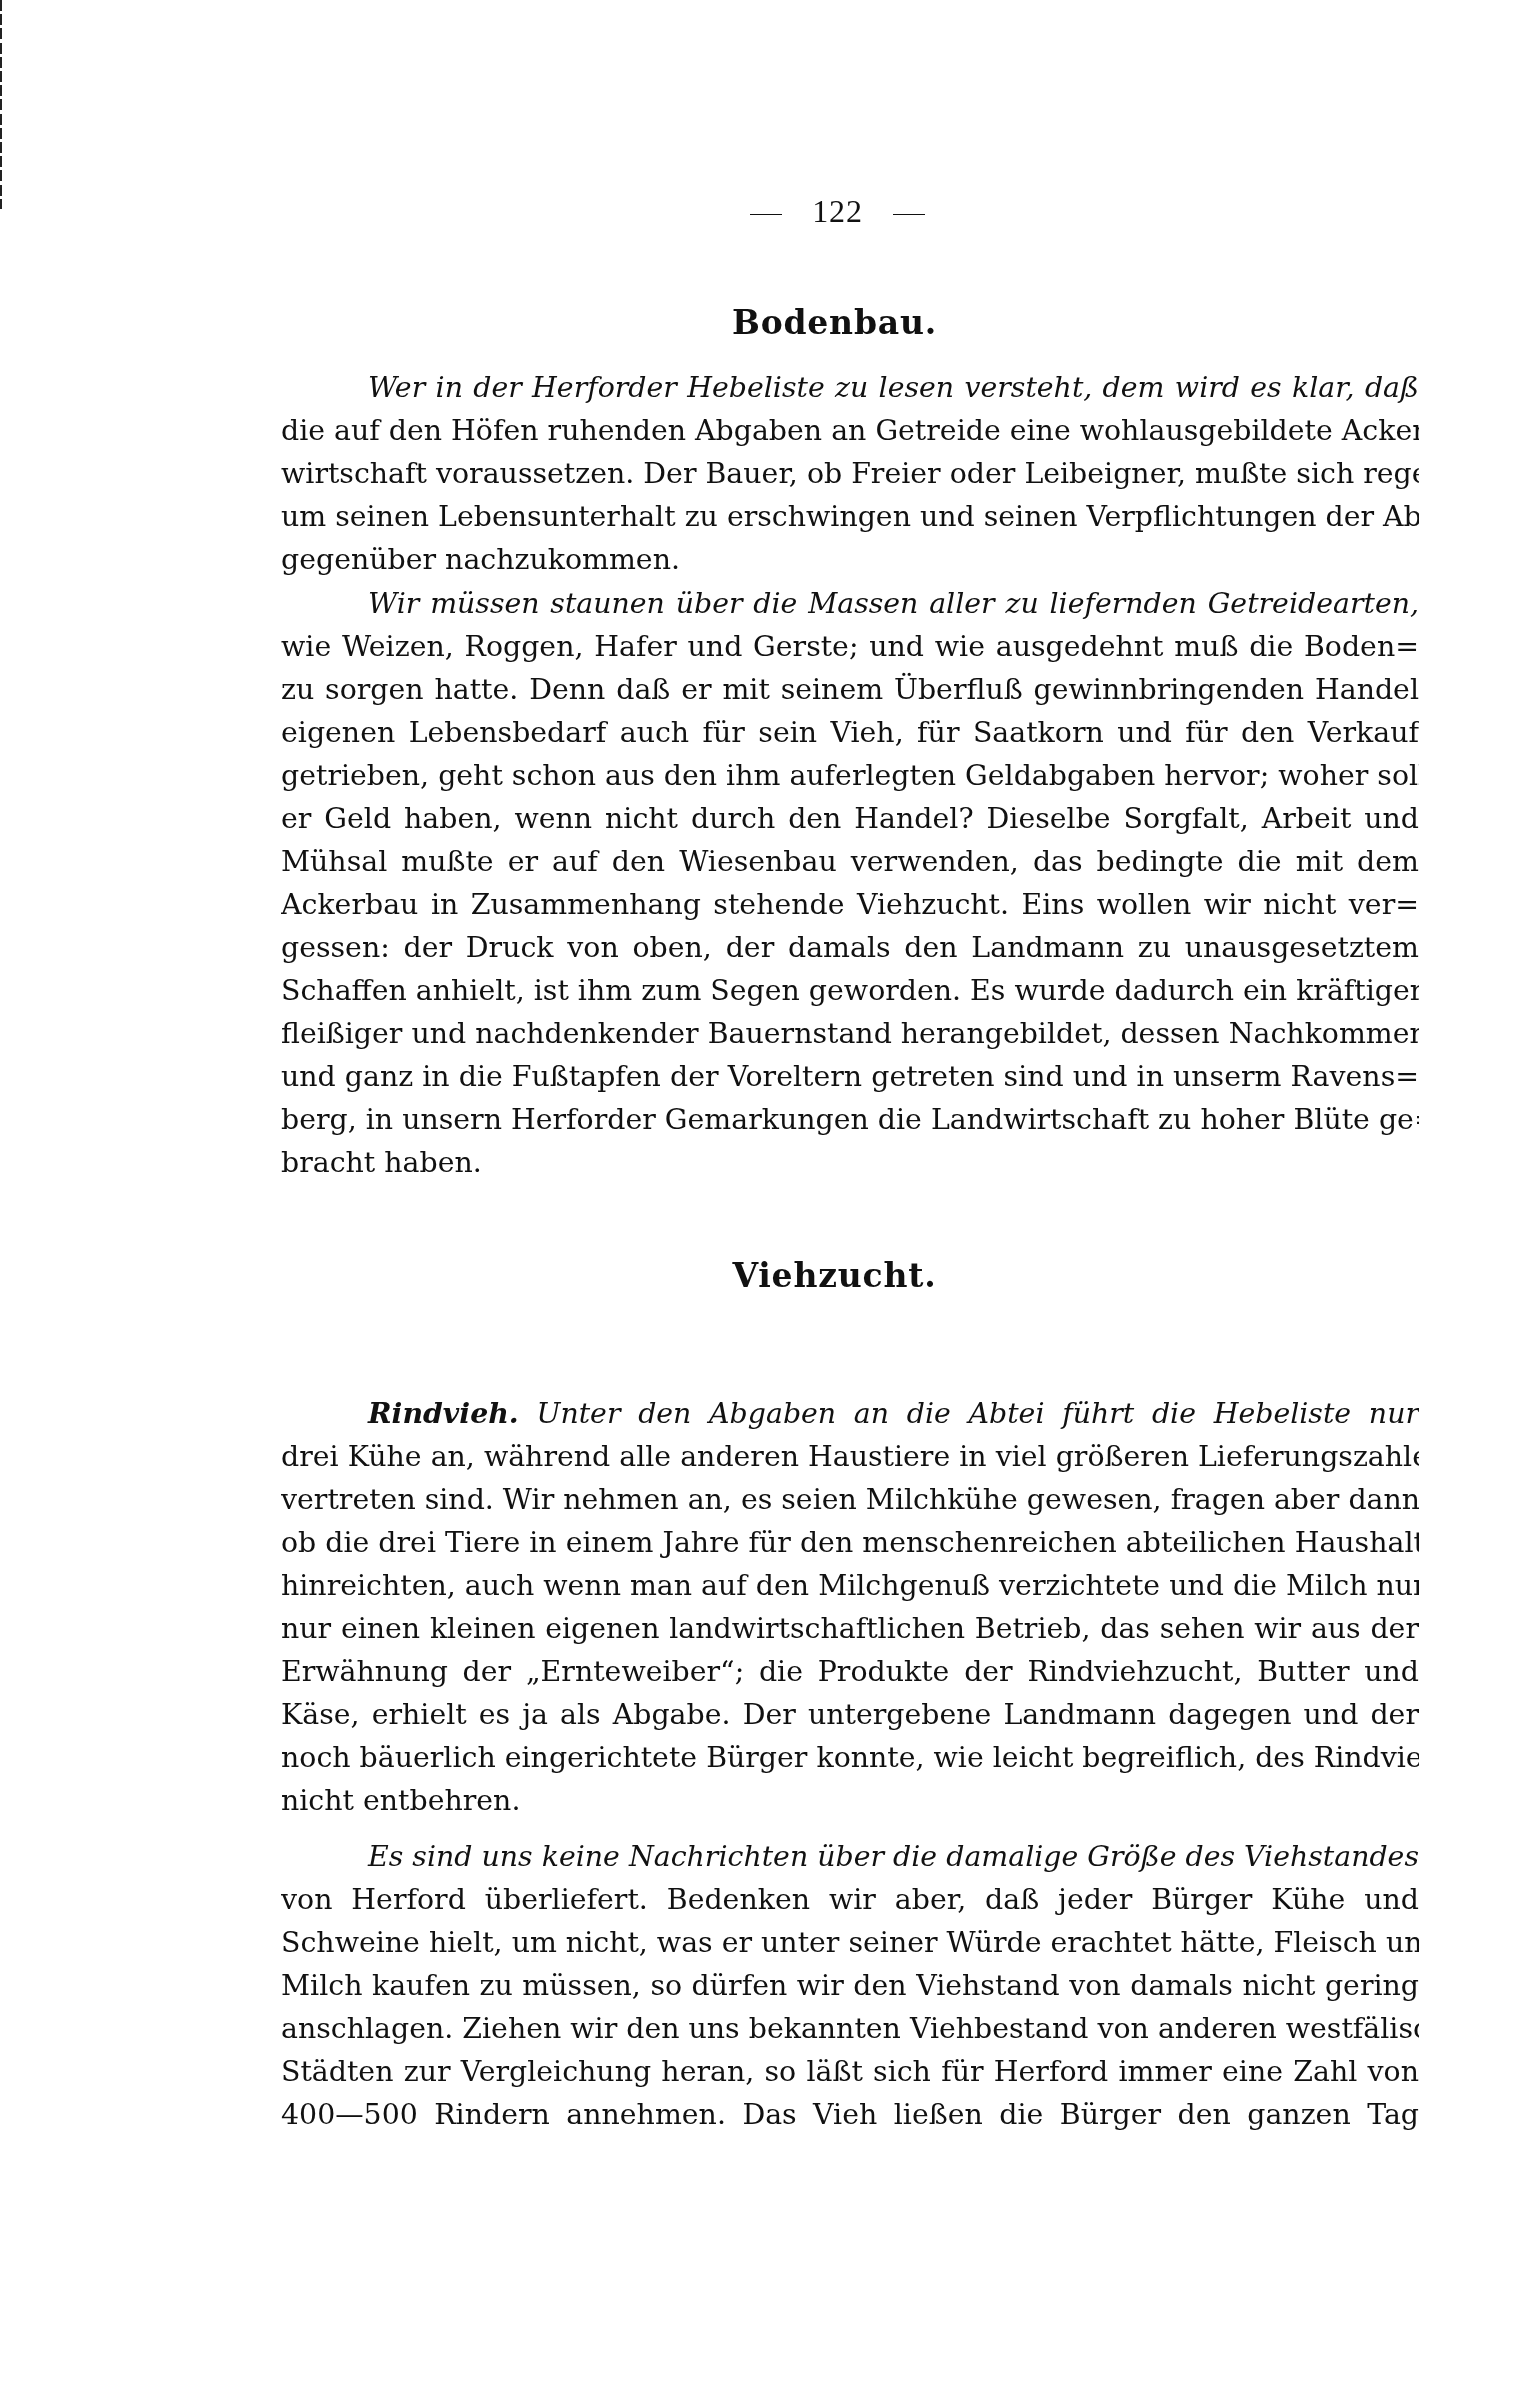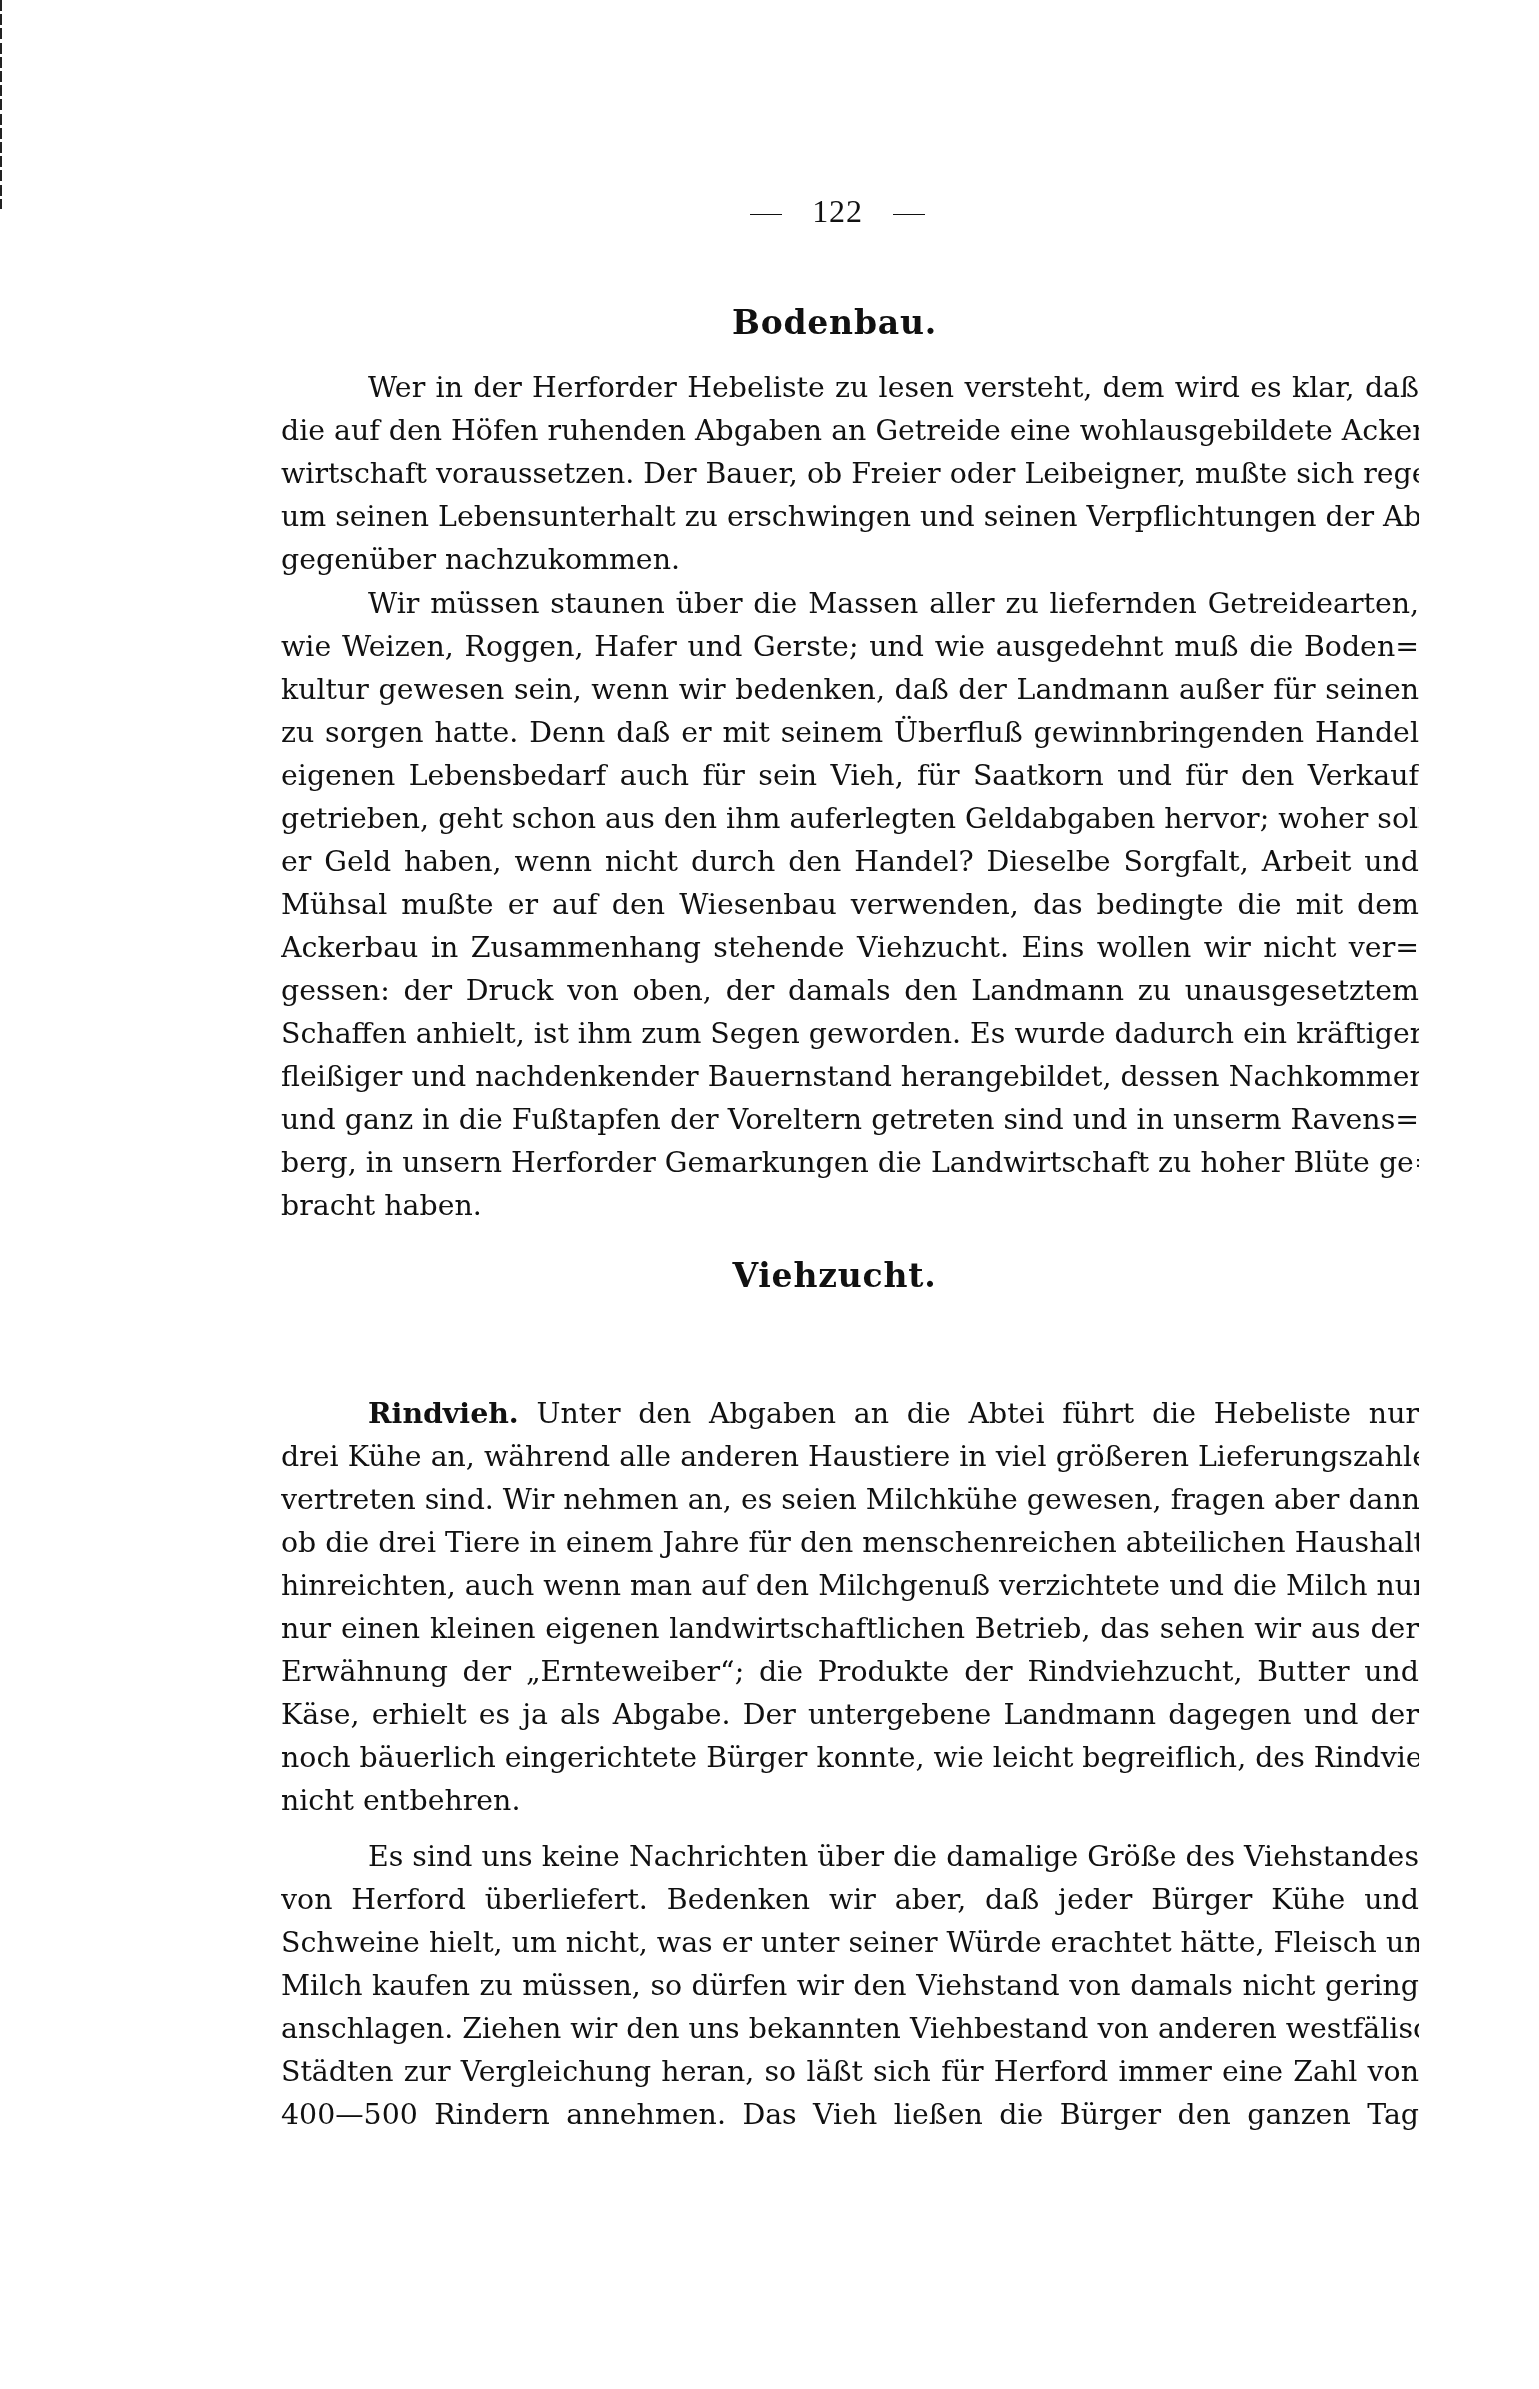--- a/index.html
+++ b/index.html
@@ -66,20 +66,21 @@
     white-space: nowrap;
     text-align: justify;
     text-align-last: justify;
     overflow: hidden;
   }
   .line.last {
     text-align-last: left;
   }
   .line.indent {
     padding-left: 87px;
+    font-style: italic;
   }
   .run-in {
     font-weight: bold;
   }
 </style>
 </head>
 <body>
 
 <div class="edge-line"></div>
 
@@ -93,21 +94,20 @@
   <span class="line indent">Wer in der Herforder Hebeliste zu lesen versteht, dem wird es klar, daß</span>
   <span class="line">die auf den Höfen ruhenden Abgaben an Getreide eine wohlausgebildete Acker=</span>
   <span class="line">wirtschaft voraussetzen. Der Bauer, ob Freier oder Leibeigner, mußte sich regen,</span>
   <span class="line">um seinen Lebensunterhalt zu erschwingen und seinen Verpflichtungen der Abtei</span>
   <span class="line last">gegenüber nachzukommen.</span>
 </div>
 
 <div class="text-block" style="top:582px;">
   <span class="line indent">Wir müssen staunen über die Massen aller zu liefernden Getreidearten,</span>
   <span class="line">wie Weizen, Roggen, Hafer und Gerste; und wie ausgedehnt muß die Boden=</span>
-  <span class="line">kultur gewesen sein, wenn wir bedenken, daß der Landmann außer für seinen</span>
   <span class="line">zu sorgen hatte. Denn daß er mit seinem Überfluß gewinnbringenden Handel</span>
   <span class="line">eigenen Lebensbedarf auch für sein Vieh, für Saatkorn und für den Verkauf</span>
   <span class="line">getrieben, geht schon aus den ihm auferlegten Geldabgaben hervor; woher sollte</span>
   <span class="line">er Geld haben, wenn nicht durch den Handel? Dieselbe Sorgfalt, Arbeit und</span>
   <span class="line">Mühsal mußte er auf den Wiesenbau verwenden, das bedingte die mit dem</span>
   <span class="line">Ackerbau in Zusammenhang stehende Viehzucht. Eins wollen wir nicht ver=</span>
   <span class="line">gessen: der Druck von oben, der damals den Landmann zu unausgesetztem</span>
   <span class="line">Schaffen anhielt, ist ihm zum Segen geworden. Es wurde dadurch ein kräftiger,</span>
   <span class="line">fleißiger und nachdenkender Bauernstand herangebildet, dessen Nachkommen voll</span>
   <span class="line">und ganz in die Fußtapfen der Voreltern getreten sind und in unserm Ravens=</span>

